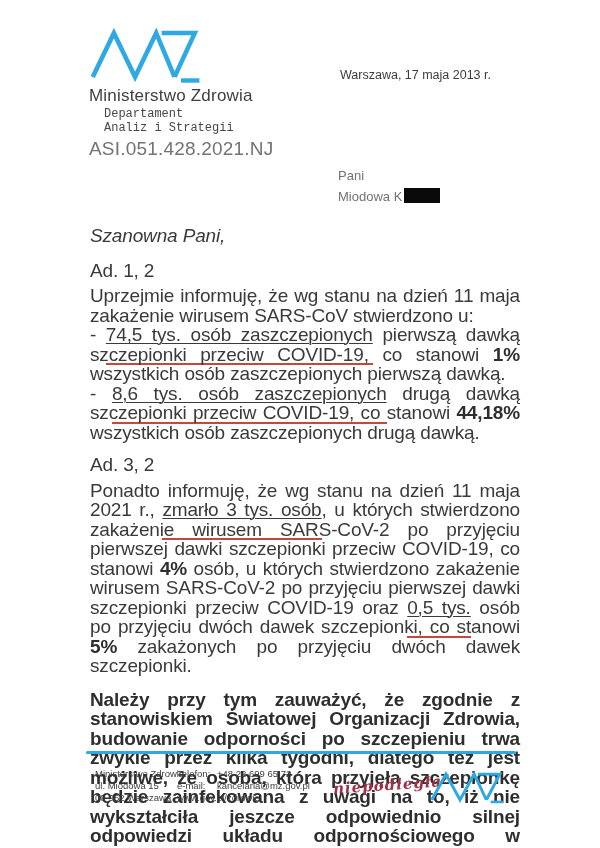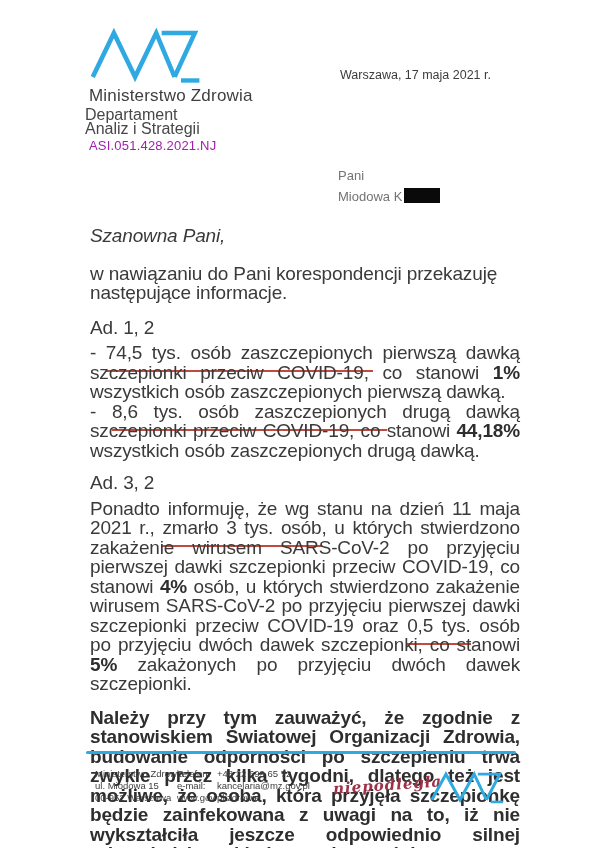--- a/index.html
+++ b/index.html
@@ -20,26 +20,26 @@
     font-family:"Liberation Sans", sans-serif;
     color:var(--text);
   }
   
   .logo-top{position:absolute;left:90px;top:26px;}
   .ministry-name{
     position:absolute;left:89px;top:86px;
     font-size:17px;font-weight:400;color:#3F3F3F;letter-spacing:.2px;
   }
   .dept{
-    position:absolute;left:85px;top:108px;
-    font-size:16px;line-height:13.5px;color:#474747;
+    position:absolute;left:104px;top:108px;
+    font-size:12px;line-height:13.5px;color:#474747;font-family:Liberation Mono, monospace;
   }
   .ref-number{
     position:absolute;left:89px;top:138px;
-    font-size:13px;color:#a21caf;letter-spacing:.2px;
+    font-size:19px;color:#737373;letter-spacing:.2px;
   }
   .place-date{
     position:absolute;left:340px;top:68px;
     font-size:12.5px;color:#3C3C3C;
   }
   .recipient{
     position:absolute;left:338px;top:165px;
     font-size:13px;line-height:21px;color:#737373;
   }
   .redacted{
@@ -57,23 +57,24 @@
   .para.label{margin-top:15px;margin-bottom:6px;}
   .para.label-gap{margin-top:13px;margin-bottom:6px;}
   .para.justify{text-align:justify;}
   .para.bold-gap{
     margin-top:14px;text-align:justify;text-align-last:justify;
     font-weight:bold;color:var(--bold-text);
   }
   .seg-plain{}
   .seg-bold{font-weight:bold;color:var(--bold-text);}
   .seg-redline{
+    text-decoration:underline;
     text-decoration-thickness:1px;
     text-underline-offset:2px;
-    padding-bottom:7px;
+    padding-bottom:18px;
     border-bottom:2px solid var(--redline);
   }
   .seg-link{
     color:var(--link);font-weight:bold;
     text-decoration:underline;
     overflow-wrap:break-word;
   }
   
   .footer-divider{
     position:absolute;left:86px;top:751px;width:430px;height:3px;
@@ -110,32 +111,32 @@
       <polyline class="mz-stroke" points="78,8 114,8 92,58"></polyline>
       <line class="mz-stroke" x1="99" y1="62" x2="119" y2="62"></line>
     </svg>
   </div>
   <div class="ministry-name">Ministerstwo Zdrowia</div>
   <div class="dept">
     <div>Departament</div>
     <div>Analiz i Strategii</div>
   </div>
   <div class="ref-number">ASI.051.428.2021.NJ</div>
-  <div class="place-date">Warszawa, 17 maja 2021 r.</div>
+  <div class="place-date">Warszawa, 17 maja 2013 r.</div>
 
   <div class="recipient">
     <div>Pani</div>
     <div><span>Miodowa K</span><span class="redacted"></span></div>
   </div>
 
   <div class="letter-body">
     <p class="greeting">Szanowna Pani,</p>
     <div>
-        <p class="para normal"><span class="seg-plain">w nawiązaniu do Pani korespondencji przekazuję następujące informacje.</span></p>
         <p class="para label"><span class="seg-plain">Ad. 1, 2</span></p>
+        <p class="para justify"><span class="seg-plain">Uprzejmie informuję, że wg stanu na dzień 11 maja zakażenie wirusem SARS-CoV stwierdzono u:</span></p>
         <p class="para justify"><span class="seg-plain">- </span><span class="seg-redline">74,5 tys. osób zaszczepionych</span><span class="seg-plain"> pierwszą dawką szczepionki przeciw COVID-19, co stanowi </span><span class="seg-bold">1%</span><span class="seg-plain"> wszystkich osób zaszczepionych pierwszą dawką.</span></p>
         <p class="para justify"><span class="seg-plain">- </span><span class="seg-redline">8,6 tys. osób zaszczepionych</span><span class="seg-plain"> drugą dawką szczepionki przeciw COVID-19, co stanowi </span><span class="seg-bold">44,18%</span><span class="seg-plain"> wszystkich osób zaszczepionych drugą dawką.</span></p>
         <p class="para label-gap"><span class="seg-plain">Ad. 3, 2</span></p>
         <p class="para justify"><span class="seg-plain">Ponadto informuję, że wg stanu na dzień 11 maja 2021 r., </span><span class="seg-redline">zmarło 3 tys. osób</span><span class="seg-plain">, u których stwierdzono zakażenie wirusem SARS-CoV-2 po przyjęciu pierwszej dawki szczepionki przeciw COVID-19, co stanowi </span><span class="seg-bold">4%</span><span class="seg-plain"> osób, u których stwierdzono zakażenie wirusem SARS-CoV-2 po przyjęciu pierwszej dawki szczepionki przeciw COVID-19 oraz </span><span class="seg-redline">0,5 tys.</span><span class="seg-plain"> osób po przyjęciu dwóch dawek szczepionki, co stanowi </span><span class="seg-bold">5%</span><span class="seg-plain"> zakażonych po przyjęciu dwóch dawek szczepionki.</span></p>
         <p class="para bold-gap"><span class="seg-bold">Należy przy tym zauważyć, że zgodnie z stanowiskiem Światowej Organizacji Zdrowia, budowanie odporności po szczepieniu trwa zwykle przez kilka tygodni, dlatego też jest możliwe, że osoba, która przyjęła szczepionkę będzie zainfekowana z uwagi na to, iż nie wykształciła jeszcze odpowiednio silnej odpowiedzi układu odpornościowego w przypadku ekspozycji na wirusa SARSCoV-2: </span><a class="seg-link">https://www.who.int/news-room/feature-stories/detail/side-effects-ofcovid-19-vaccines</a><span class="seg-bold">. Dlatego niezależnie od przyjęcia szczepionki powinno się</span></p>
       </div>
   </div>
 
   <div class="footer-divider"></div>
 

